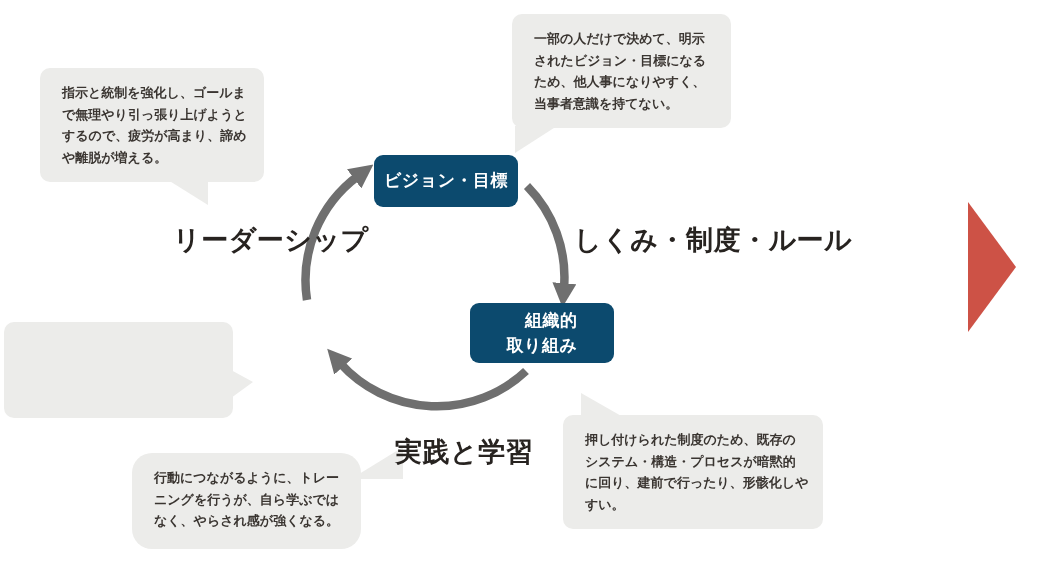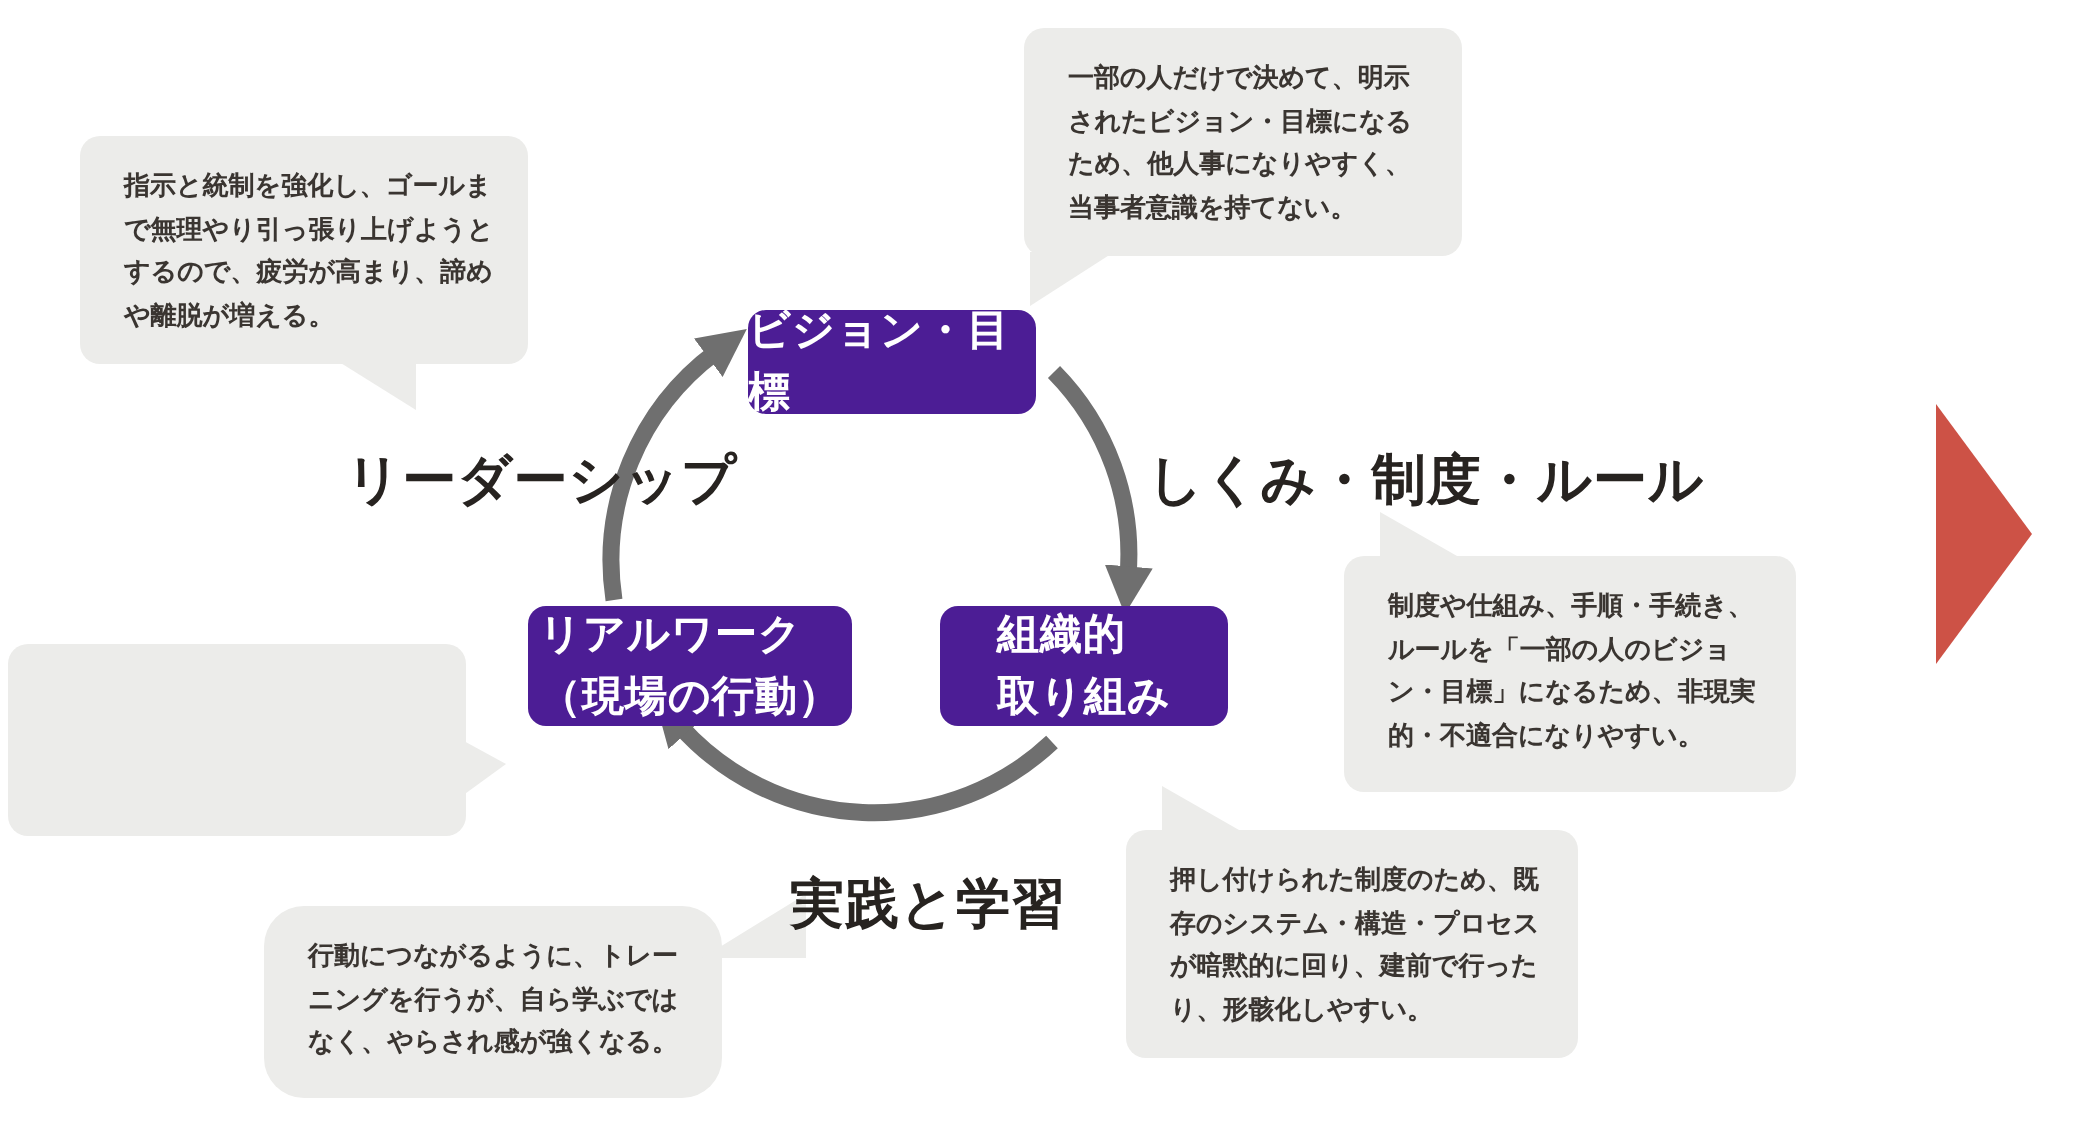--- a/index.html
+++ b/index.html
@@ -2,23 +2,23 @@
 <html lang="ja"><head>
 <meta charset="utf-8">
 <style>
   html,body{margin:0;padding:0;background:#ffffff;}
   body{font-family:"Liberation Sans","DejaVu Sans",sans-serif;}
   .stage{position:relative;width:1050px;height:568px;background:#ffffff;overflow:hidden;}
   .overlay{position:absolute;left:0;top:0;width:1050px;height:568px;pointer-events:none;}
 
   
   .node{
-    position:absolute;background:#4c1d95;color:#ffffff;border-radius:9px;
-    display:flex;align-items:center;justify-content:center;text-align:left;
-    font-weight:bold;font-size:21px;line-height:1.5;white-space:pre-line;
+    position:absolute;background:#0c4a6e;color:#ffffff;border-radius:9px;
+    display:flex;align-items:center;justify-content:center;text-align:right;
+    font-weight:bold;font-size:17px;line-height:1.5;white-space:pre-line;
     letter-spacing:.5px;z-index:3;
   }
   .node-vision{left:374px;top:155px;width:144px;height:52px;}
   .node-realwork{left:264px;top:303px;width:162px;height:60px;}
   .node-org{left:470px;top:303px;width:144px;height:60px;}
 
   
   .edge-label{
     position:absolute;font-weight:bold;color:#272320;font-size:27px;
     letter-spacing:.5px;white-space:nowrap;z-index:3;
@@ -42,21 +42,21 @@
   
   .tail-tl{left:18px;bottom:100%;margin-bottom:-2px;border-bottom:24px solid #ececea;border-right:42px solid transparent;}
   
   .tail-r{left:100%;margin-left:-2px;top:48px;border-left:22px solid #ececea;border-top:12px solid transparent;border-bottom:16px solid transparent;}
   
   .tail-tr{right:-42px;top:-6px;border-bottom:32px solid #ececea;border-left:52px solid transparent;}
 
   .callout-vision{left:512px;top:14px;width:219px;min-height:104px;}
   .callout-leadership{left:40px;top:68px;width:224px;min-height:109px;}
   .callout-rules{left:672px;top:278px;width:226px;min-height:118px;}
-  .callout-institution{left:563px;top:415px;width:226px;min-height:113px;}
+  .callout-institution{left:563px;top:415px;width:260px;min-height:113px;}
   .callout-realwork{left:4px;top:322px;width:229px;min-height:96px;}
   .callout-training{left:132px;top:453px;width:229px;min-height:96px;border-radius:20px;}
 </style>
 </head>
 <body>
 
 <div class="stage">
 
   <svg class="overlay" viewBox="0 0 1050 568" aria-hidden="true">
     <defs>
@@ -66,41 +66,35 @@
     </defs>
     <path d="M 527,186 A 130 130 0 0 1 564,288" fill="none" stroke="#6f6f6f" stroke-width="8.5" marker-end="url(#arrowhead)"></path>
     <path d="M 526,371 A 130 130 0 0 1 340,363" fill="none" stroke="#6f6f6f" stroke-width="8.5" marker-end="url(#arrowhead)"></path>
     <path d="M 307,300 A 130 130 0 0 1 358,176" fill="none" stroke="#6f6f6f" stroke-width="8.5" marker-end="url(#arrowhead)"></path>
     <polygon points="968,202 1016,267 968,332" fill="#cd5246"></polygon>
   </svg>
 
   <div class="node node-vision">ビジョン・目標</div>
   <div class="node node-org">組織的
 取り組み</div>
-  <div class="node node-realwork">リアルワーク
-（現場の行動）</div>
 
   <div class="edge-label label-leadership">リーダーシップ</div>
   <div class="edge-label label-rules">しくみ・制度・ルール</div>
   <div class="edge-label label-practice">実践と学習</div>
 
   <div class="callout callout-leadership">
     <span class="tail tail-br"></span>
     <p>指示と統制を強化し、ゴールまで無理やり引っ張り上げようとするので、疲労が高まり、諦めや離脱が増える。</p>
   </div>
 
   <div class="callout callout-vision">
     <span class="tail tail-bl"></span>
     <p>一部の人だけで決めて、明示されたビジョン・目標になるため、他人事になりやすく、当事者意識を持てない。</p>
   </div>
 
-  <div class="callout callout-rules">
-    <span class="tail tail-tl"></span>
-    <p>制度や仕組み、手順・手続き、ルールを「一部の人のビジョン・目標」になるため、非現実的・不適合になりやすい。</p>
-  </div>
 
   <div class="callout callout-institution">
     <span class="tail tail-tl"></span>
     <p>押し付けられた制度のため、既存のシステム・構造・プロセスが暗黙的に回り、建前で行ったり、形骸化しやすい。</p>
   </div>
 
   <div class="callout callout-realwork">
     <span class="tail tail-r"></span>
   </div>
 

